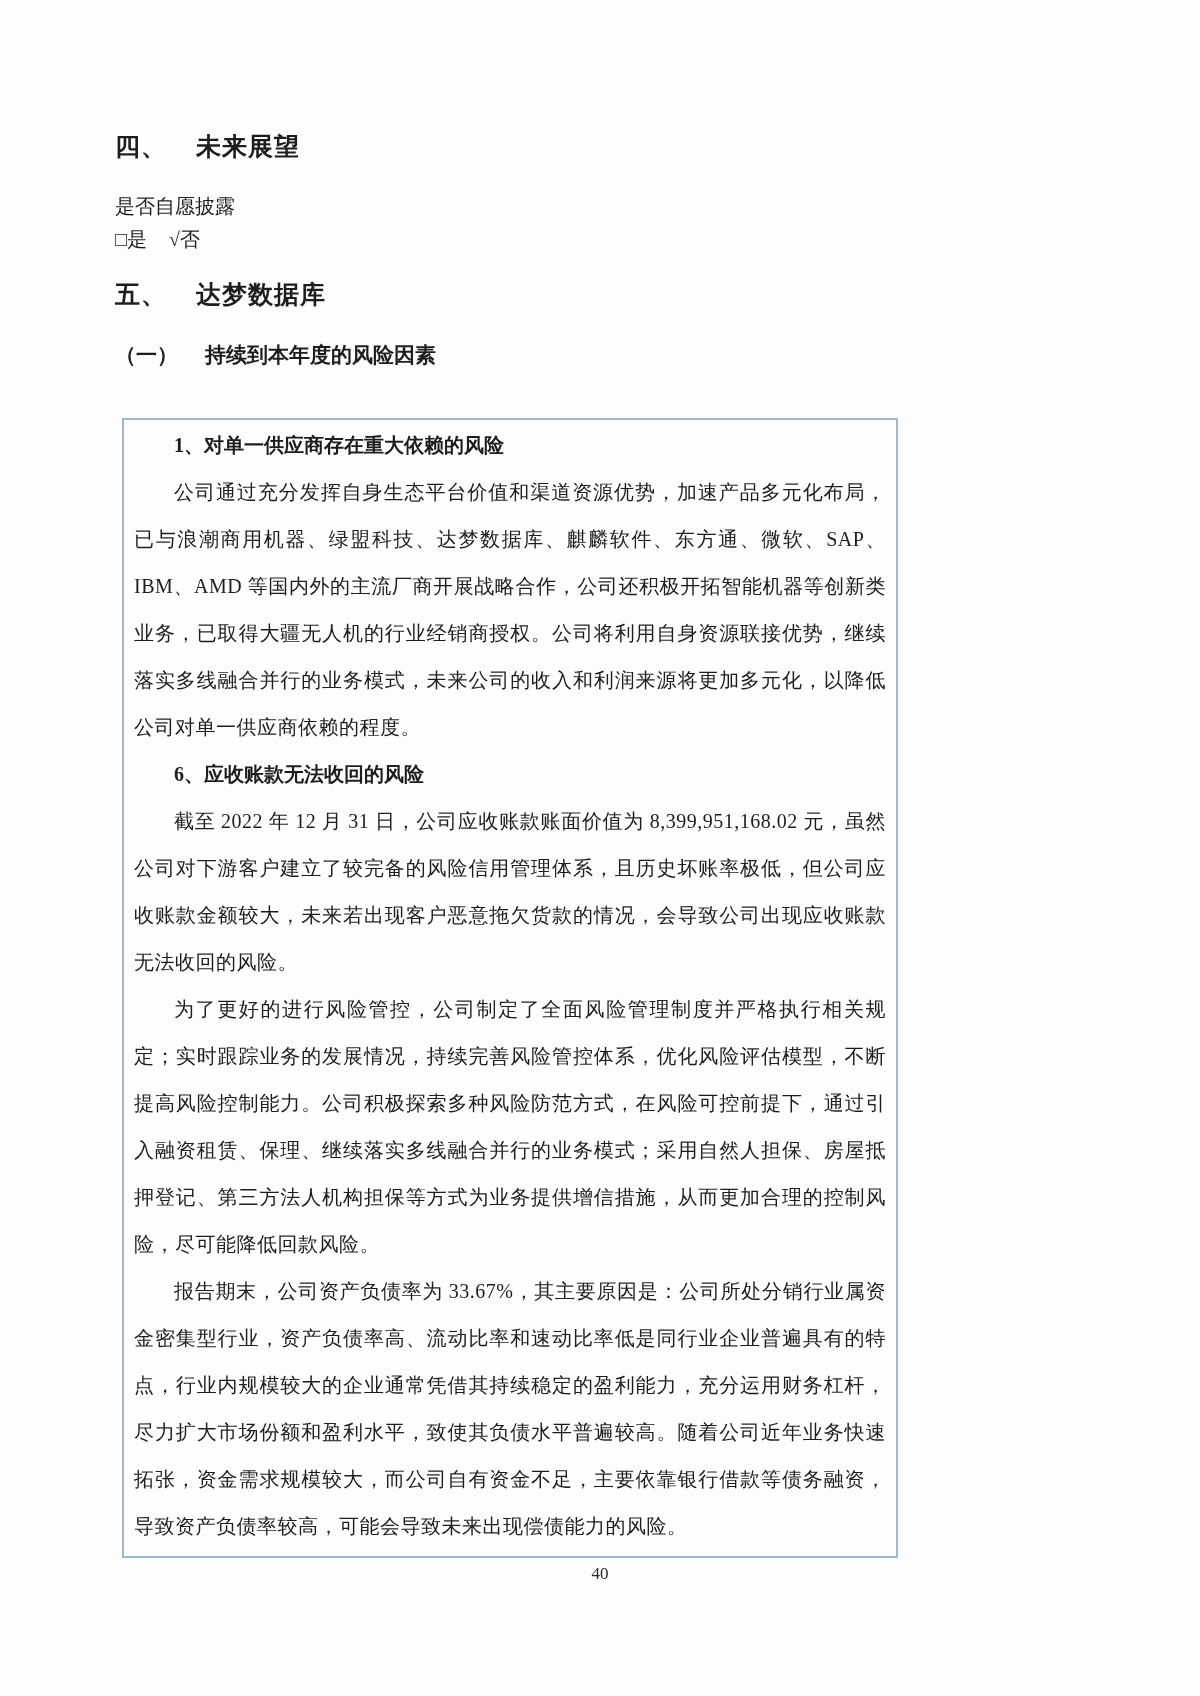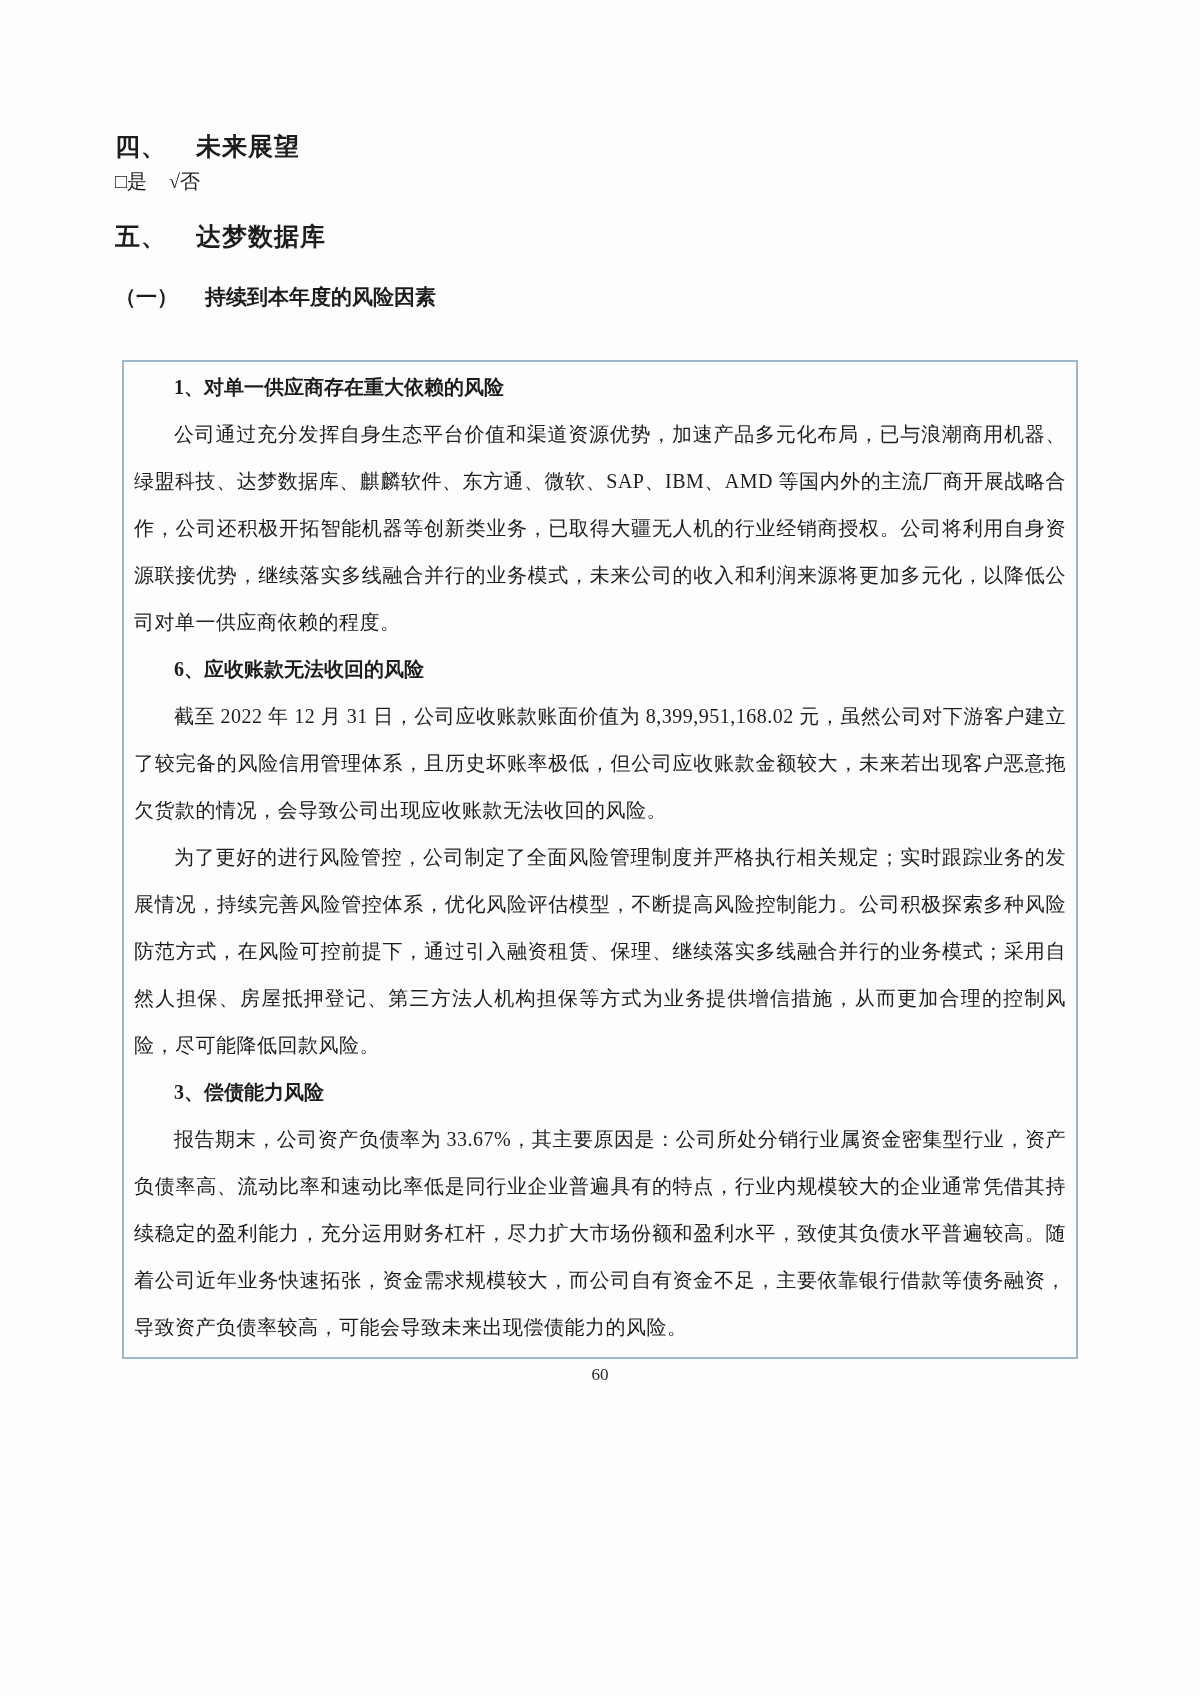--- a/index.html
+++ b/index.html
@@ -59,21 +59,21 @@
     line-height: 30px;
   }
   .h2 .h-num {
     width: 90px;
     flex: 0 0 auto;
   }
   .risk-box {
     box-sizing: border-box;
     margin-left: 7px;
     margin-top: 48px;
-    width: 956px;
+    width: 776px;
     border: 2px solid #9db7cc;
     background: #fdfdfd;
     padding: 2px 10px 6px 10px;
     font-size: 20px;
     line-height: 47px;
   }
   .risk-box .item-title {
     font-weight: bold;
     text-indent: 2em;
     margin: 0;
@@ -96,20 +96,21 @@
 <body>
 
 <div class="page">
   <div class="content">
 
     <div class="h1">
       <span class="h-num">四、</span>
       <span>未来展望</span>
     </div>
 
+    <div class="disclosure-question">是否自愿披露</div>
 
     <div class="disclosure-answer">
       <span class="opt">
           <span>□</span>
           <span>是</span>
         </span>
       <span class="gap"></span>
       <span class="opt">
           <span>√</span>
           <span>否</span>
@@ -125,20 +126,19 @@
       <span class="h-num">（一）</span>
       <span>持续到本年度的风险因素</span>
     </div>
 
     <div class="risk-box">
       <p class="item-title">1、对单一供应商存在重大依赖的风险</p>
       <p class="body-para">公司通过充分发挥自身生态平台价值和渠道资源优势，加速产品多元化布局，已与浪潮商用机器、绿盟科技、达梦数据库、麒麟软件、东方通、微软、SAP、IBM、AMD 等国内外的主流厂商开展战略合作，公司还积极开拓智能机器等创新类业务，已取得大疆无人机的行业经销商授权。公司将利用自身资源联接优势，继续落实多线融合并行的业务模式，未来公司的收入和利润来源将更加多元化，以降低公司对单一供应商依赖的程度。</p>
       <p class="item-title">6、应收账款无法收回的风险</p>
       <p class="body-para">截至 2022 年 12 月 31 日，公司应收账款账面价值为 8,399,951,168.02 元，虽然公司对下游客户建立了较完备的风险信用管理体系，且历史坏账率极低，但公司应收账款金额较大，未来若出现客户恶意拖欠货款的情况，会导致公司出现应收账款无法收回的风险。</p>
       <p class="body-para">为了更好的进行风险管控，公司制定了全面风险管理制度并严格执行相关规定；实时跟踪业务的发展情况，持续完善风险管控体系，优化风险评估模型，不断提高风险控制能力。公司积极探索多种风险防范方式，在风险可控前提下，通过引入融资租赁、保理、继续落实多线融合并行的业务模式；采用自然人担保、房屋抵押登记、第三方法人机构担保等方式为业务提供增信措施，从而更加合理的控制风险，尽可能降低回款风险。</p>
-      <p class="item-title">3、偿债能力风险</p>
       <p class="body-para">报告期末，公司资产负债率为 33.67%，其主要原因是：公司所处分销行业属资金密集型行业，资产负债率高、流动比率和速动比率低是同行业企业普遍具有的特点，行业内规模较大的企业通常凭借其持续稳定的盈利能力，充分运用财务杠杆，尽力扩大市场份额和盈利水平，致使其负债水平普遍较高。随着公司近年业务快速拓张，资金需求规模较大，而公司自有资金不足，主要依靠银行借款等债务融资，导致资产负债率较高，可能会导致未来出现偿债能力的风险。</p>
     </div>
 
-    <div class="footer">60</div>
+    <div class="footer">40</div>
 
   </div>
 </div>
 
 </body></html>

